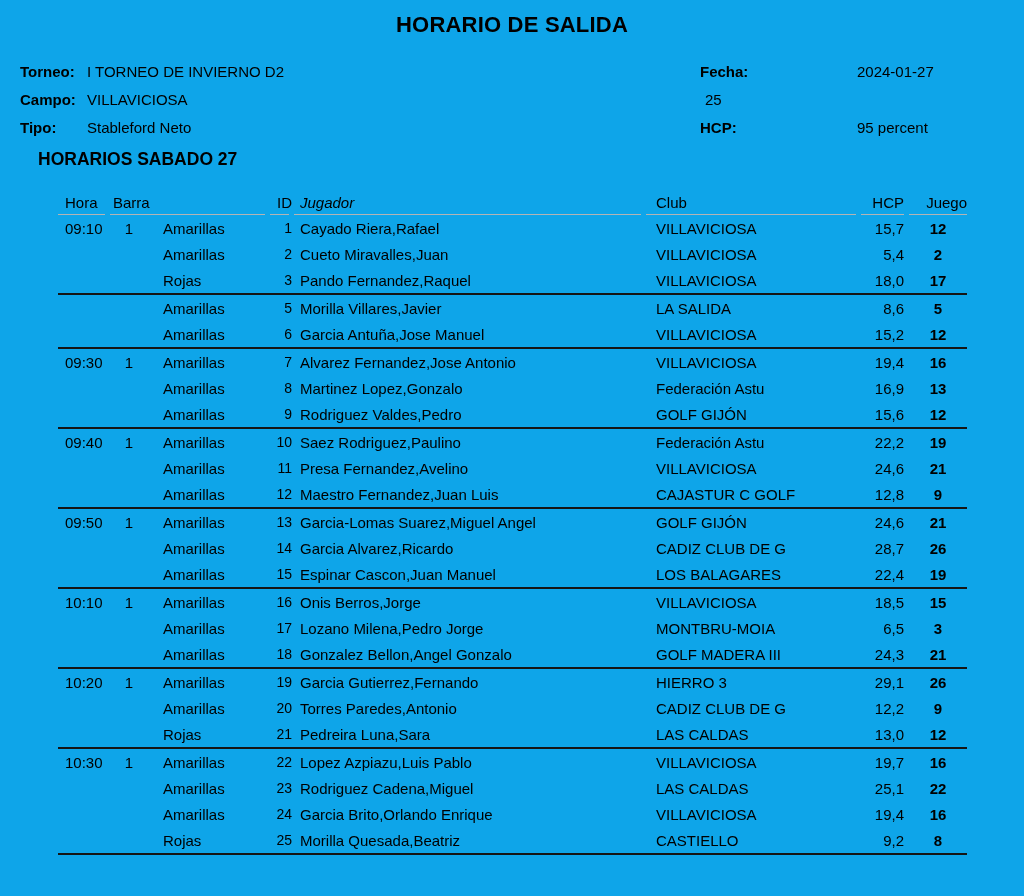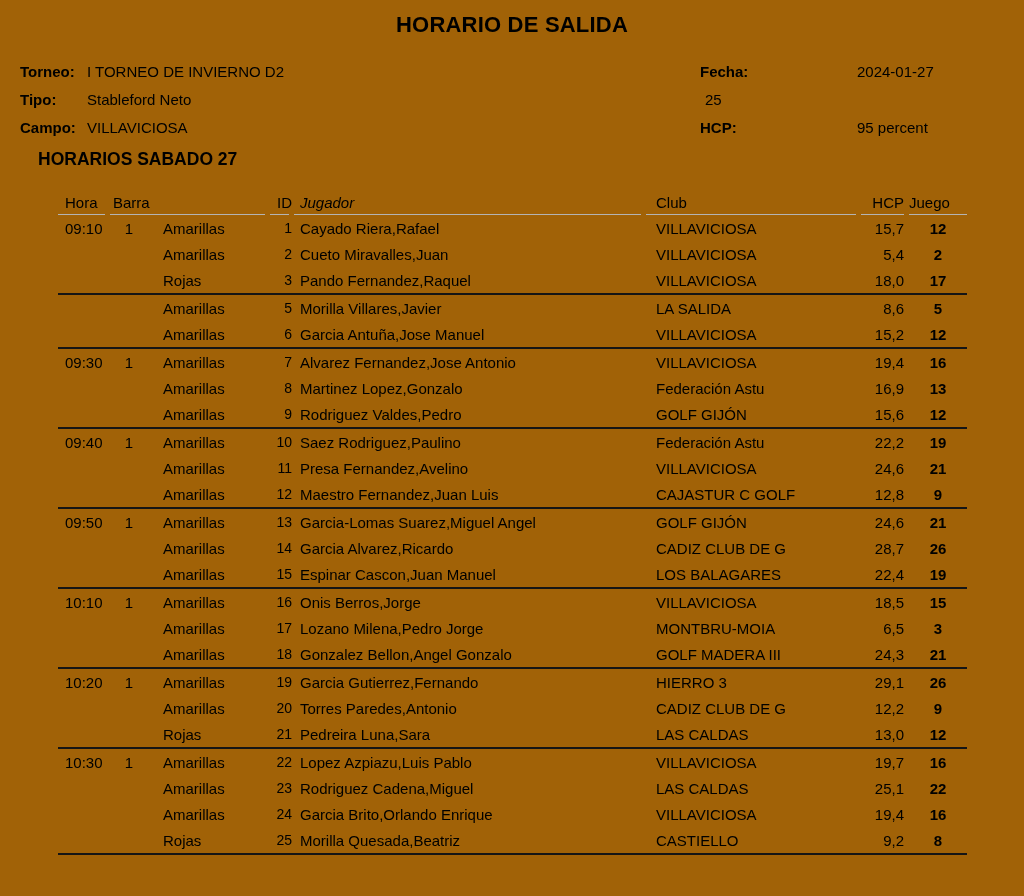--- a/index.html
+++ b/index.html
@@ -4,21 +4,21 @@
 <style>
   html, body {
     margin: 0;
     padding: 0;
     background: #ffffff;
   }
   .page {
     position: relative;
     width: 1024px;
     height: 896px;
-    background: #a16207;
+    background: #0ea5e9;
     color: #000000;
     font-family: "Liberation Sans", "DejaVu Sans", sans-serif;
     overflow: hidden;
   }
   .title {
     position: absolute;
     top: 12px;
     left: 0;
     width: 100%;
     margin: 0;
@@ -94,21 +94,21 @@
     bottom: 0;
     height: 1px;
     background: #b4b4b4;
   }
   th.h-hora   { padding-left: 7px; }
   th.h-barra  { padding-left: 3px; }
   th.h-id     { text-align: right; padding-right: 2px; }
   th.h-jugador{ padding-left: 6px; font-style: italic; }
   th.h-club   { padding-left: 10px; }
   th.h-hcp    { text-align: right; padding-right: 5px; }
-  th.h-juego  { text-align: left; margin-top: 36px; }
+  th.h-juego  { text-align: right; margin-top: 36px; }
   th.h-juego::after { right: 0; }
 
   td {
     height: 26px;
     padding: 0;
     white-space: nowrap;
     overflow: hidden;
     vertical-align: middle;
   }
   td.hora    { padding-left: 7px; }
@@ -130,26 +130,26 @@
 <div class="page">
 
   <h1 class="title">HORARIO DE SALIDA</h1>
 
   <div class="info-left">
     <div class="info-line">
       <span class="info-label">Torneo:</span>
       <span class="info-value">I TORNEO DE INVIERNO D2</span>
     </div>
     <div class="info-line">
+      <span class="info-label">Campo:</span>
+      <span class="info-value">VILLAVICIOSA</span>
+    </div>
+    <div class="info-line">
       <span class="info-label">Tipo:</span>
       <span class="info-value">Stableford Neto</span>
-    </div>
-    <div class="info-line">
-      <span class="info-label">Campo:</span>
-      <span class="info-value">VILLAVICIOSA</span>
     </div>
   </div>
 
   <div class="info-right">
     <div class="info-line">
       <span class="info-label">Fecha:</span>
       <span class="info-value">2024-01-27</span>
     </div>
     <div class="info-line">
       <span class="info-value">25</span>

